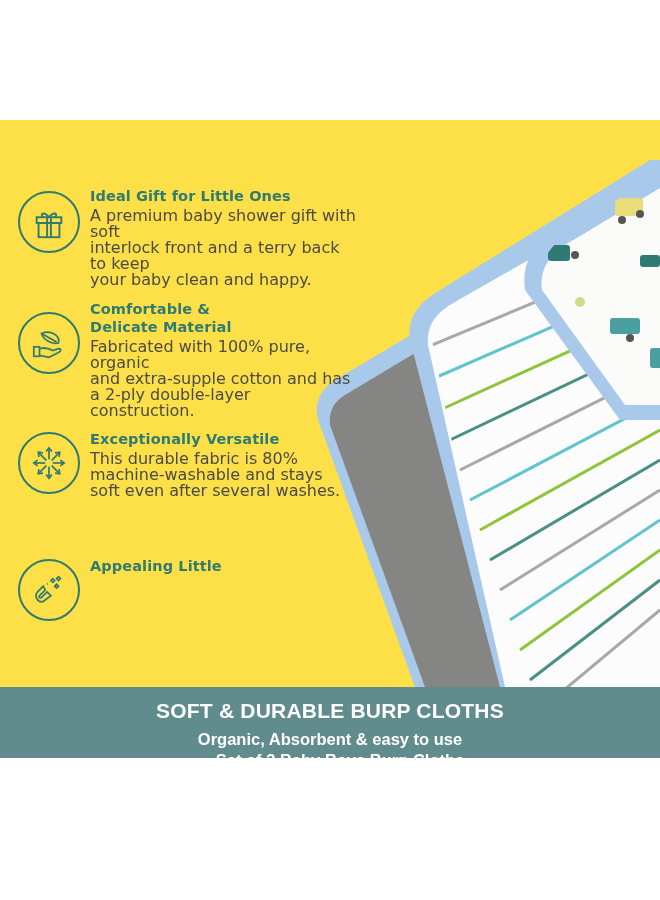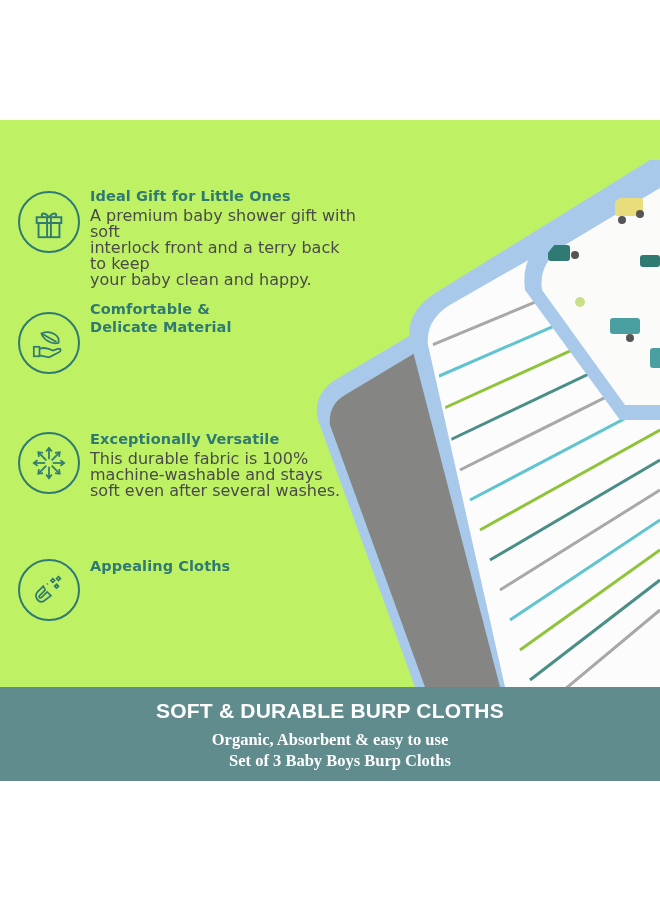--- a/index.html
+++ b/index.html
@@ -1,26 +1,26 @@
 <!DOCTYPE html>
 <html><head>
 <meta charset="utf-8">
 <style>
   * { box-sizing: border-box; margin: 0; padding: 0; }
   html, body { width: 660px; height: 900px; background: #ffffff; overflow: hidden; }
   body { font-family: "DejaVu Sans", sans-serif; position: relative; }
-  .panel { position: absolute; left: 0; top: 120px; width: 660px; height: 567px; background: #bef264; overflow: hidden; }
+  .panel { position: absolute; left: 0; top: 120px; width: 660px; height: 567px; background: #fde047; overflow: hidden; }
   .feature { position: absolute; left: 0; width: 360px; }
   .feature .icon { position: absolute; left: 18px; width: 62px; height: 62px; border: 2.5px solid #2f7a72; border-radius: 50%; display: flex; align-items: center; justify-content: center; }
   .feature .icon svg { width: 38px; height: 38px; }
   .feature .title { position: absolute; left: 90px; color: #2f7a72; font-weight: bold; font-size: 14.5px; line-height: 18px; white-space: nowrap; letter-spacing: 0.1px; }
   .feature .body { position: absolute; left: 90px; color: #4a4a4a; font-size: 16px; line-height: 16px; width: 270px; white-space: pre-line; }
-  .banner { position: absolute; left: 0; top: 687px; width: 660px; height: 94px; background: #608c8e; color: #ffffff; text-align: center; }
+  .banner { position: absolute; left: 0; top: 687px; width: 660px; height: 71px; background: #608c8e; color: #ffffff; text-align: center; }
   .banner .h1 { font-family: "Liberation Sans", sans-serif; font-weight: bold; font-size: 21px; margin-top: 12px; letter-spacing: 0.2px; }
-  .banner .h2 { font-family: Liberation Serif, serif; font-weight: bold; font-size: 16.5px; margin-top: 6px; line-height: 21px; }
+  .banner .h2 { font-family: Liberation Sans, sans-serif; font-weight: bold; font-size: 16.5px; margin-top: 6px; line-height: 21px; }
 </style>
 </head>
 <body>
 
 <div class="panel">
 
   <div style="position:absolute; left:300px; top:0; width:360px; height:567px;">
     <svg width="360" height="567" viewBox="300 120 360 567" xmlns="http://www.w3.org/2000/svg">
       <defs>
         <clipPath id="c2">
@@ -91,20 +91,23 @@
         <path d="M12 10 C22 6 32 12 30 20 C22 22 14 16 12 10 Z"></path>
         <line x1="12" y1="10" x2="28" y2="19"></line>
         <rect x="4" y="24" width="6" height="10"></rect>
         <path d="M10 26 C16 24 20 26 24 28 L30 26 C33 26 33 29 30 30 L20 35 L10 33"></path>
       </svg>
     </div>
     <div class="title" style="top:2px;">
       <span>Comfortable &amp;</span><br>
       <span>Delicate Material</span>
     </div>
+    <div class="body" style="top:41px;">Fabricated with 100% pure, organic
+and extra-supple cotton and has
+a 2-ply double-layer construction.</div>
   </div>
 
   <div class="feature" style="top:308px; height:80px;padding-left:24px;">
     <div class="icon" style="top:4px;">
       <svg viewBox="0 0 40 40" fill="none" stroke="#2f7a72" stroke-width="1.8">
         <g transform="translate(20 20)">
           <g id="arr">
               <line x1="0" y1="-4" x2="0" y2="-15"></line>
               <path d="M-3 -12 L0 -16 L3 -12"></path>
             </g>
@@ -112,34 +115,34 @@
             <use href="#arr" transform="rotate(90)"></use>
           <use href="#arr" transform="rotate(135)"></use>
             <use href="#arr" transform="rotate(180)"></use>
           <use href="#arr" transform="rotate(225)"></use>
             <use href="#arr" transform="rotate(270)"></use>
           <use href="#arr" transform="rotate(315)"></use>
         </g>
       </svg>
     </div>
     <div class="title" style="top:2px;">Exceptionally Versatile</div>
-    <div class="body" style="top:23px;">This durable fabric is 100%
+    <div class="body" style="top:23px;">This durable fabric is 80%
 machine-washable and stays
 soft even after several washes.</div>
   </div>
 
   <div class="feature" style="top:435px; height:80px;">
     <div class="icon" style="top:4px;">
       <svg viewBox="0 0 40 40" fill="none" stroke="#2f7a72" stroke-width="1.8">
         <path d="M14 16 L8 22 C4 26 8 34 14 32 L22 26 L18 22 L12 28 C10 29 9 27 10 26 L16 20 Z"></path>
         <path d="M22 10 l2 -2 l2 2 l-2 2 z M28 8 l2 -2 l2 2 l-2 2 z M26 16 l2 -2 l2 2 l-2 2 z"></path>
         <line x1="18" y1="14" x2="20" y2="12" stroke-dasharray="1 2"></line>
       </svg>
     </div>
-    <div class="title" style="top:2px;">Appealing Cloths</div>
+    <div class="title" style="top:2px;">Appealing Little</div>
   </div>
 </div>
 
 <div class="banner">
   <div class="h1">SOFT &amp; DURABLE BURP CLOTHS</div>
   <div class="h2">Organic, Absorbent &amp; easy to use</div>
   <div class="h2" style="margin-top:0;padding-left:20px;">Set of 3 Baby Boys Burp Cloths</div>
 </div>
 
 </body></html>

